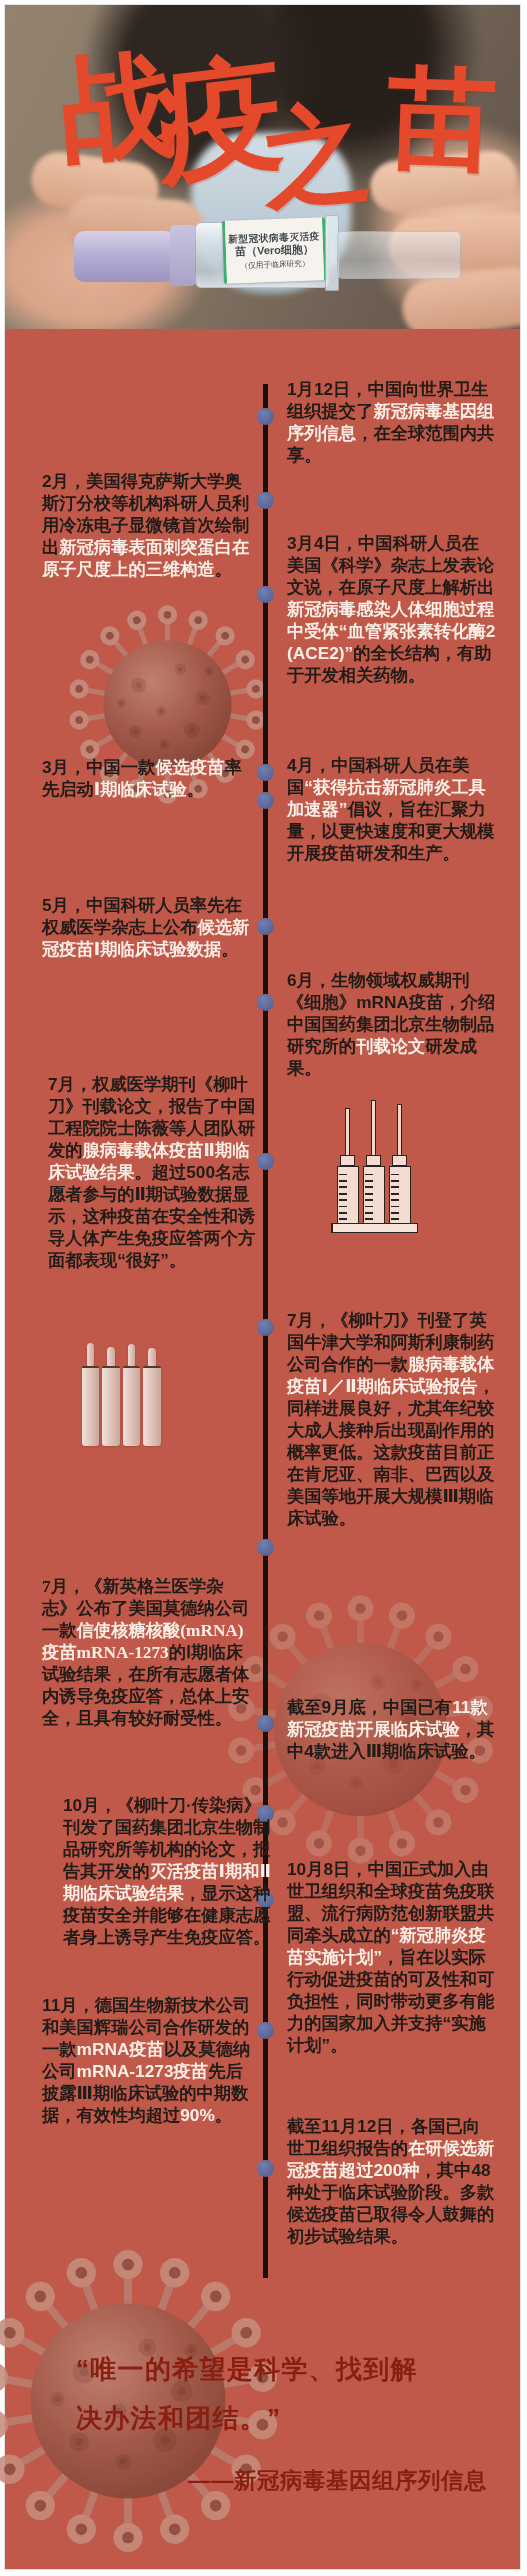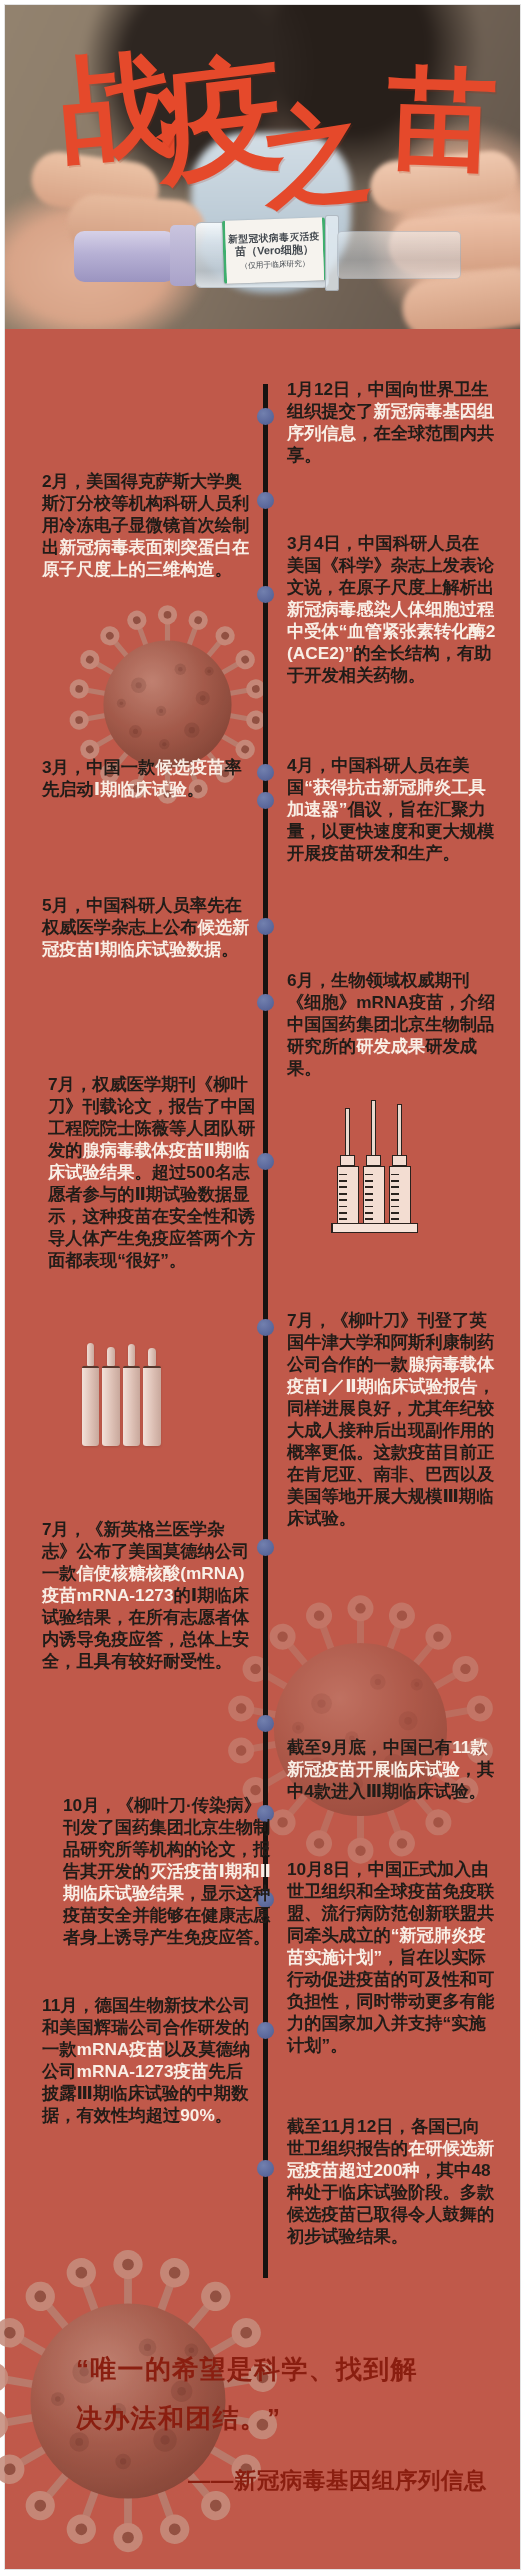--- a/index.html
+++ b/index.html
@@ -489,25 +489,25 @@
       <circle cx="-72" cy="-2" r="2.8000000000000003" fill="rgba(60,20,12,0.16)"></circle>
       </svg></div>
   </div>
 <div id="tl-entries">
     <div class="tl-entry right" style="top: 378px;"><span>1月12日，中国向世界卫生组织提交了</span><span class="hl">新冠病毒基因组序列信息</span><span>，在全球范围内共享。</span></div>
     <div class="tl-entry left" style="top: 470px;"><span>2月，美国得克萨斯大学奥斯汀分校等机构科研人员利用冷冻电子显微镜首次绘制出</span><span class="hl">新冠病毒表面刺突蛋白在原子尺度上的三维构造</span><span>。</span></div>
     <div class="tl-entry right" style="top: 532px;"><span>3月4日，中国科研人员在美国《科学》杂志上发表论文说，在原子尺度上解析出</span><span class="hl">新冠病毒感染人体细胞过程中受体“血管紧张素转化酶2(ACE2)”</span><span>的全长结构，有助于开发相关药物。</span></div>
     <div class="tl-entry left" style="top: 756px;"><span>3月，中国一款</span><span class="hl">候选疫苗</span><span>率先启动</span><span class="hl">Ⅰ期临床试验</span><span>。</span></div>
     <div class="tl-entry right" style="top: 754px;"><span>4月，中国科研人员在美国</span><span class="hl">“获得抗击新冠肺炎工具加速器”</span><span>倡议，旨在汇聚力量，以更快速度和更大规模开展疫苗研发和生产。</span></div>
     <div class="tl-entry left" style="top: 894px;"><span>5月，中国科研人员率先在权威医学杂志上公布</span><span class="hl">候选新冠疫苗Ⅰ期临床试验数据</span><span>。</span></div>
-    <div class="tl-entry right" style="top: 969px;"><span>6月，生物领域权威期刊《细胞》mRNA疫苗，介绍中国国药集团北京生物制品研究所的</span><span class="hl">研发成果</span><span>研发成果。</span></div>
+    <div class="tl-entry right" style="top: 969px;"><span>6月，生物领域权威期刊《细胞》mRNA疫苗，介绍中国国药集团北京生物制品研究所的</span><span class="hl">刊载论文</span><span>研发成果。</span></div>
     <div class="tl-entry left" style="top: 1073px; margin-left: 6px;"><span>7月，权威医学期刊《柳叶刀》刊载论文，报告了中国工程院院士陈薇等人团队研发的</span><span class="hl">腺病毒载体疫苗Ⅱ期临床试验结果</span><span>。超过500名志愿者参与的Ⅱ期试验数据显示，这种疫苗在安全性和诱导人体产生免疫应答两个方面都表现“很好”。</span></div>
     <div class="tl-entry right" style="top: 1309px;"><span>7月，《柳叶刀》刊登了英国牛津大学和阿斯利康制药公司合作的一款</span><span class="hl">腺病毒载体疫苗Ⅰ／Ⅱ期临床试验报告</span><span>，同样进展良好，尤其年纪较大成人接种后出现副作用的概率更低。这款疫苗目前正在肯尼亚、南非、巴西以及美国等地开展大规模Ⅲ期临床试验。</span></div>
-    <div class="tl-entry left" style="top: 1518px;"><span>7月，《新英格兰医学杂志》公布了美国莫德纳公司一款</span><span class="hl">信使核糖核酸(mRNA)疫苗mRNA-1273</span><span>的Ⅰ期临床试验结果，在所有志愿者体内诱导免疫应答，总体上安全，且具有较好耐受性。</span></div>
-    <div class="tl-entry right" style="top: 1696px; margin-top: 40px;"><span>截至9月底，中国已有</span><span class="hl">11款新冠疫苗开展临床试验</span><span>，其中4款进入Ⅲ期临床试验。</span></div>
+    <div class="tl-entry left" style="top: 1576px; font-family: Liberation Serif, serif;"><span>7月，《新英格兰医学杂志》公布了美国莫德纳公司一款</span><span class="hl">信使核糖核酸(mRNA)疫苗mRNA-1273</span><span>的Ⅰ期临床试验结果，在所有志愿者体内诱导免疫应答，总体上安全，且具有较好耐受性。</span></div>
+    <div class="tl-entry right" style="top: 1696px;"><span>截至9月底，中国已有</span><span class="hl">11款新冠疫苗开展临床试验</span><span>，其中4款进入Ⅲ期临床试验。</span></div>
     <div class="tl-entry left" style="top: 1794px; margin-left: 21px;"><span>10月，《柳叶刀·传染病》刊发了国药集团北京生物制品研究所等机构的论文，报告其开发的</span><span class="hl">灭活疫苗Ⅰ期和Ⅱ期临床试验结果</span><span>，显示这种疫苗安全并能够在健康志愿者身上诱导产生免疫应答。</span></div>
     <div class="tl-entry right" style="top: 1858px;"><span>10月8日，中国正式加入由世卫组织和全球疫苗免疫联盟、流行病防范创新联盟共同牵头成立的</span><span class="hl">“新冠肺炎疫苗实施计划”</span><span>，旨在以实际行动促进疫苗的可及性和可负担性，同时带动更多有能力的国家加入并支持“实施计划”。</span></div>
     <div class="tl-entry left" style="top: 1994px;"><span>11月，德国生物新技术公司和美国辉瑞公司合作研发的一款</span><span class="hl">mRNA疫苗</span><span>以及莫德纳公司</span><span class="hl">mRNA-1273疫苗</span><span>先后披露Ⅲ期临床试验的中期数据，有效性均超过</span><span class="hl">90%</span><span>。</span></div>
     <div class="tl-entry right" style="top: 2115px;"><span>截至11月12日，各国已向世卫组织报告的</span><span class="hl">在研候选新冠疫苗超过200种</span><span>，其中48种处于临床试验阶段。多款候选疫苗已取得令人鼓舞的初步试验结果。</span></div>
   </div>
 
 <div class="syr3">
   <div class="one">
     <div class="needle"></div>
       <div class="hub"></div>

